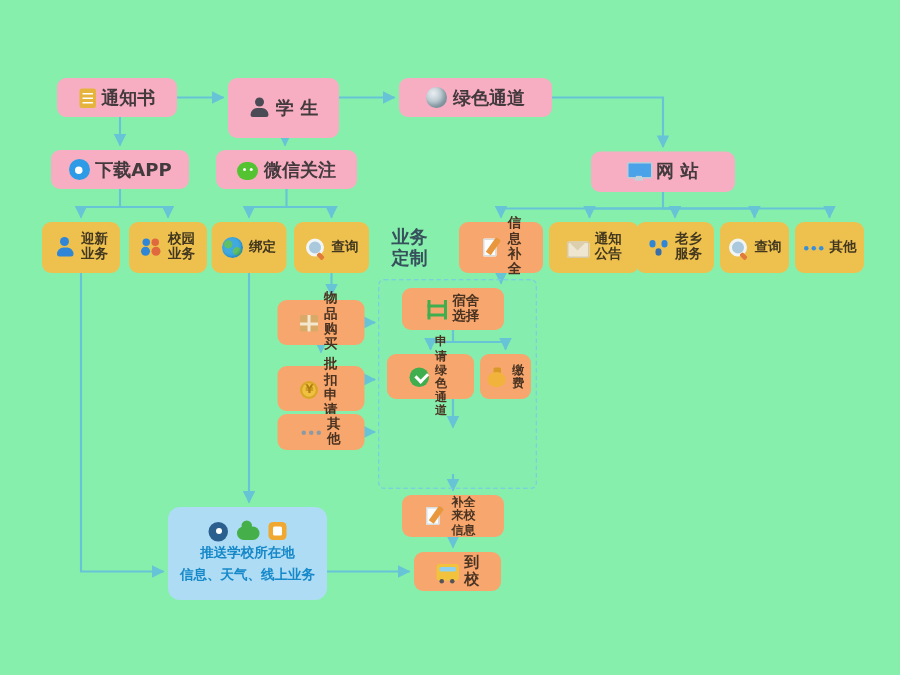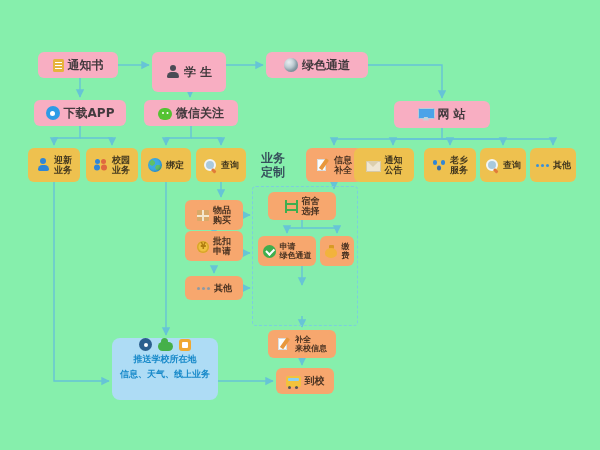--- a/index.html
+++ b/index.html
@@ -3,25 +3,25 @@
 <meta charset="utf-8">
 <style>
   *{margin:0;padding:0;box-sizing:border-box}
   html,body{width:600px;height:450px;background:#fff;font-family:"DejaVu Sans","Liberation Sans",sans-serif}
   .canvas{position:relative;width:600px;height:450px;background:#86efac;overflow:hidden}
   svg.wires{position:absolute;left:0;top:0;pointer-events:none}
 
   .node{position:absolute;display:flex;align-items:center;justify-content:center;gap:4px;border-radius:6px;font-weight:bold;color:#433a3e}
   .pink{background:#f8aec2;font-size:12px;padding:2px 5px}
   .yellow{background:#eec14f;font-size:9px;line-height:1.15;color:#43381f;padding:2px 3px}
-  .orange{background:#f7a76e;font-size:9px;line-height:1.15;color:#4a3322;padding:2px 4px}
+  .orange{background:#f7a76e;font-size:9px;line-height:1.15;color:#4a3322;padding:2px 15px}
   .plain{background:none;color:#36505c;font-size:12px;line-height:1.2}
   .lbl{white-space:pre-line;text-align:left}
   .dashed-group{position:absolute;border:1px dashed #7ccfdd;border-radius:4px;background:rgba(124,207,221,0.04)}
-  .blue-box{position:absolute;background:#aedcf5;border-radius:8px;display:flex;flex-direction:column;align-items:center;gap:3px;color:#1789c9;font-size:9px;font-weight:bold;text-align:center;line-height:1.3}
+  .blue-box{position:absolute;background:#aedcf5;border-radius:8px;display:flex;flex-direction:column;align-items:center;justify-content:center;gap:3px;color:#1789c9;font-size:9px;font-weight:bold;text-align:center;line-height:1.3}
   .icon-row{display:flex;gap:6px;align-items:center}
 
   
   .ic{position:relative;flex:none;display:block;width:14px;height:14px}
   .ic-doc{width:11px;height:13px;border-radius:1.5px;background:#e6b33c}
   .ic-doc::before{content:"";position:absolute;left:2px;top:3px;width:7px;height:1.5px;background:#fff;box-shadow:0 3px 0 #fff,0 6px 0 #fff}
   .ic-person::before{content:"";position:absolute;left:4px;top:0;width:6px;height:6px;border-radius:50%;background:#4b4b55}
   .ic-person::after{content:"";position:absolute;left:1px;top:7px;width:12px;height:6px;border-radius:6px 6px 2px 2px;background:#4b4b55}
   .ic-globe{border-radius:50%;background:radial-gradient(circle at 35% 30%,#e8eef1,#9fb2bc 72%);box-shadow:inset -2px -2px 3px rgba(90,110,120,.5)}
   .ic-app{border-radius:50%;background:#2e9be6}
@@ -159,21 +159,21 @@
   </div>
   <div class="node plain" style="left:250px;top:148px;width:46px;height:34px;font-weight:bold">
     <span class="lbl">业务
 定制</span>
   </div>
   <div class="node orange" style="left:306px;top:148px;width:56px;height:34px">
     <span class="ic ic-pencil"></span>
     <span class="lbl">信息
 补全</span>
   </div>
-  <div class="node yellow" style="left:354px;top:148px;width:60px;height:34px">
+  <div class="node yellow" style="left:366px;top:148px;width:60px;height:34px">
     <span class="ic ic-mail"></span>
     <span class="lbl">通知
 公告</span>
   </div>
   <div class="node yellow" style="left:424px;top:148px;width:52px;height:34px">
     <span class="ic ic-people"></span>
     <span class="lbl">老乡
 服务</span>
   </div>
   <div class="node yellow" style="left:480px;top:148px;width:46px;height:34px">
@@ -183,21 +183,21 @@
   <div class="node yellow" style="left:530px;top:148px;width:46px;height:34px">
     <span class="ic ic-dots-b"></span>
     <span class="lbl">其他</span>
   </div>
 
   <div class="node orange" style="left:185px;top:200px;width:58px;height:30px">
     <span class="ic ic-box"></span>
     <span class="lbl">物品
 购买</span>
   </div>
-  <div class="node orange" style="left:185px;top:231px;width:58px;height:30px">
+  <div class="node orange" style="left:185px;top:244px;width:58px;height:30px">
     <span class="ic ic-coin"></span>
     <span class="lbl">批扣
 申请</span>
   </div>
   <div class="node orange" style="left:185px;top:276px;width:58px;height:24px">
     <span class="ic ic-dots-g"></span>
     <span class="lbl">其他</span>
   </div>
 
   <div class="dashed-group" style="left:252px;top:186px;width:106px;height:140px"></div>

